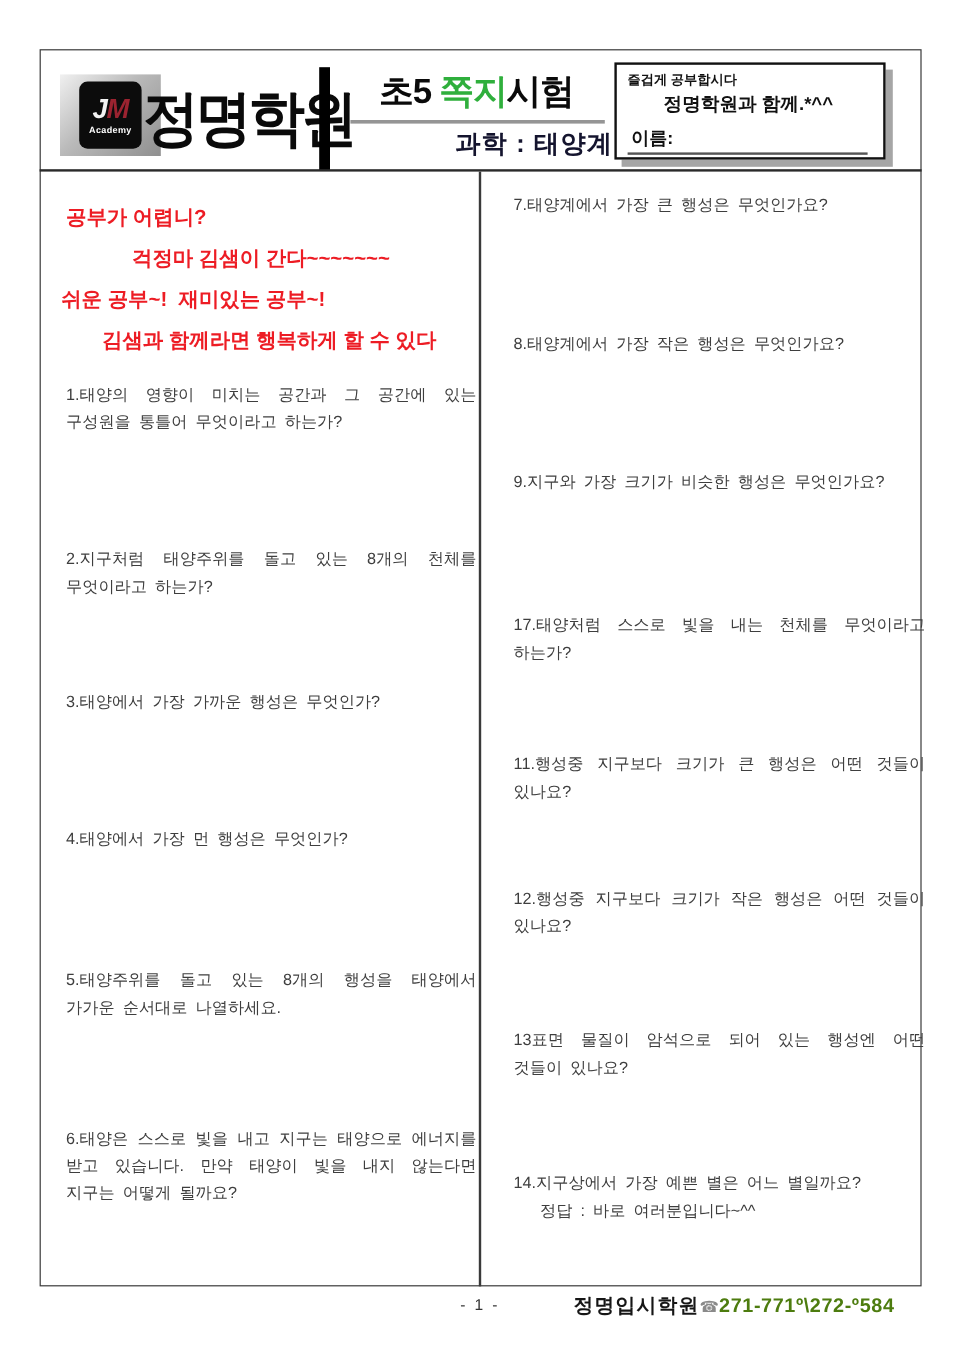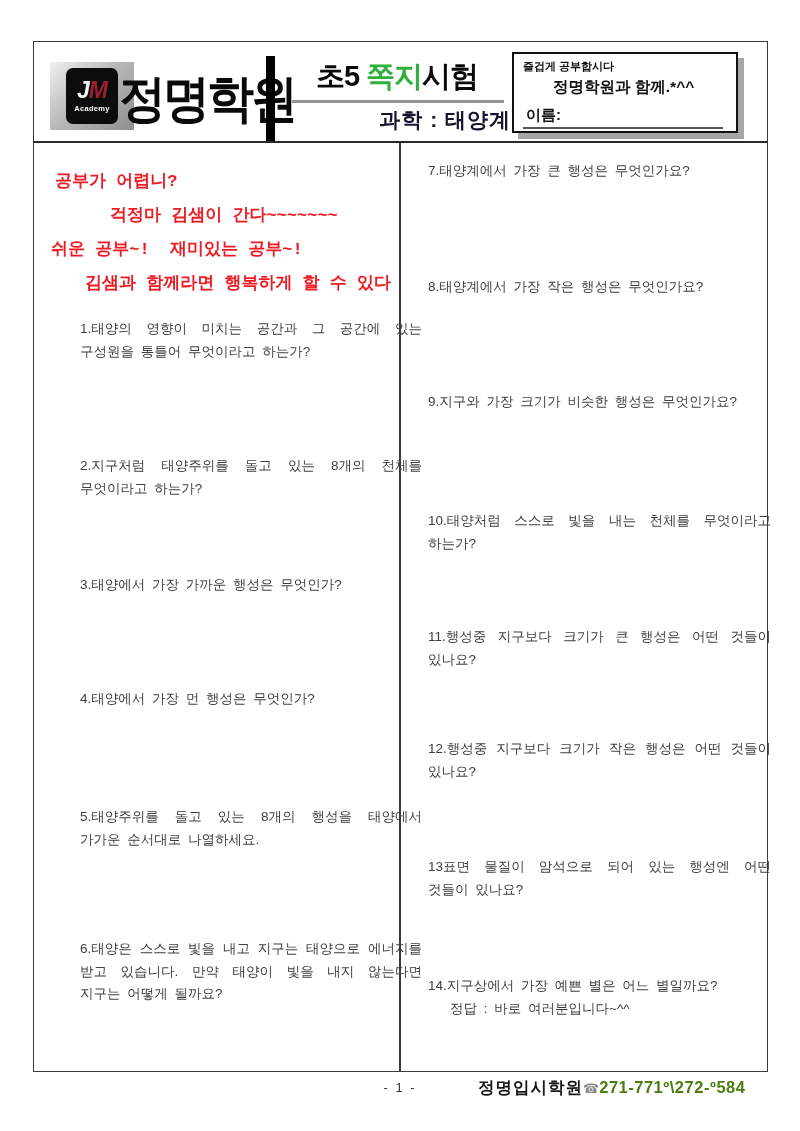--- a/index.html
+++ b/index.html
@@ -34,28 +34,28 @@
   
   .name-box { position:absolute; left:512px; top:52px; width:226px; height:81px; background:#fff;
     border:2px solid #111; box-shadow:6px 6px 0 #a6a6a6; padding:5px 9px 0 9px; }
   .name-box .l1 { font-size:11px; font-weight:700; color:#111; }
   .name-box .l2 { font-size:15.5px; font-weight:700; color:#111; padding-left:30px; margin-top:3px; }
   .name-row { margin-top:8px; width:200px; border-bottom:2px solid #555; padding:0 0 2px 3px;
     font-size:15px; font-weight:700; color:#111; }
 
   
   .motivation { position:absolute; left:55px; top:165px; width:345px; color:#ed1c24;
-    font-weight:900; font-size:17px;font-family:Liberation Mono, monospace; }
+    font-weight:900; font-size:17px; }
   .motivation div { line-height:34px; white-space:pre; }
   .m2 { padding-left:55px; } .m3 { margin-left:-4px; } .m4 { padding-left:30px; }
 
   
   .q { position:absolute; font-size:13.5px; line-height:22.5px; color:#3e3e3e;
     text-align:justify; word-break:keep-all; word-spacing:3px; }
-  .ql { left:55px; width:342px;margin-left:25px; }
+  .ql { left:55px; width:342px; }
   .qr { left:428px; width:343px; }
   .q-answer { padding-left:22px; text-align:left; }
 
   
   .page-num { position:absolute; left:350px; top:1080px; width:100px; text-align:center;
     font-size:13px; letter-spacing:2px; color:#333; }
   .footer-right { position:absolute; left:478px; top:1077px; display:flex; align-items:baseline; }
   .footer-academy { font-size:16.5px; font-weight:800; color:#161616; letter-spacing:1px; }
   .footer-phone-icon { font-size:13px; color:#8a8a8a; }
   .footer-phone { font-size:16.5px; font-weight:600; color:#4d7c0f; letter-spacing:0.5px; }
@@ -99,21 +99,21 @@
   <div class="q ql" style="top:318px">1.태양의 영향이 미치는 공간과 그 공간에 있는 구성원을 통틀어 무엇이라고 하는가?</div>
   <div class="q ql" style="top:455px">2.지구처럼 태양주위를 돌고 있는 8개의 천체를 무엇이라고 하는가?</div>
   <div class="q ql" style="top:574px">3.태양에서 가장 가까운 행성은 무엇인가?</div>
   <div class="q ql" style="top:688px">4.태양에서 가장 먼 행성은 무엇인가?</div>
   <div class="q ql" style="top:806px">5.태양주위를 돌고 있는 8개의 행성을 태양에서 가가운 순서대로 나열하세요.</div>
   <div class="q ql" style="top:938px">6.태양은 스스로 빛을 내고 지구는 태양으로 에너지를 받고 있습니다. 만약 태양이 빛을 내지 않는다면 지구는 어떻게 될까요?</div>
 
   <div class="q qr" style="top:160px">7.태양계에서 가장 큰 행성은 무엇인가요?</div>
   <div class="q qr" style="top:276px">8.태양계에서 가장 작은 행성은 무엇인가요?</div>
   <div class="q qr" style="top:391px">9.지구와 가장 크기가 비슷한 행성은 무엇인가요?</div>
-  <div class="q qr" style="top:510px">10.태양처럼 스스로 빛을 내는 천체를 무엇이라고 하는가?</div>
+  <div class="q qr" style="top:510px">17.태양처럼 스스로 빛을 내는 천체를 무엇이라고 하는가?</div>
   <div class="q qr" style="top:626px">11.행성중 지구보다 크기가 큰 행성은 어떤 것들이 있나요?</div>
   <div class="q qr" style="top:738px">12.행성중 지구보다 크기가 작은 행성은 어떤 것들이 있나요?</div>
   <div class="q qr" style="top:856px">13표면 물질이 암석으로 되어 있는 행성엔 어떤 것들이 있나요?</div>
   <div class="q qr" style="top:975px">
     <div>14.지구상에서 가장 예쁜 별은 어느 별일까요?</div>
     <div class="q-answer">정답 : 바로 여러분입니다~^^</div>
   </div>
 
   <div class="page-num">- 1 -</div>
   <div class="footer-right">

